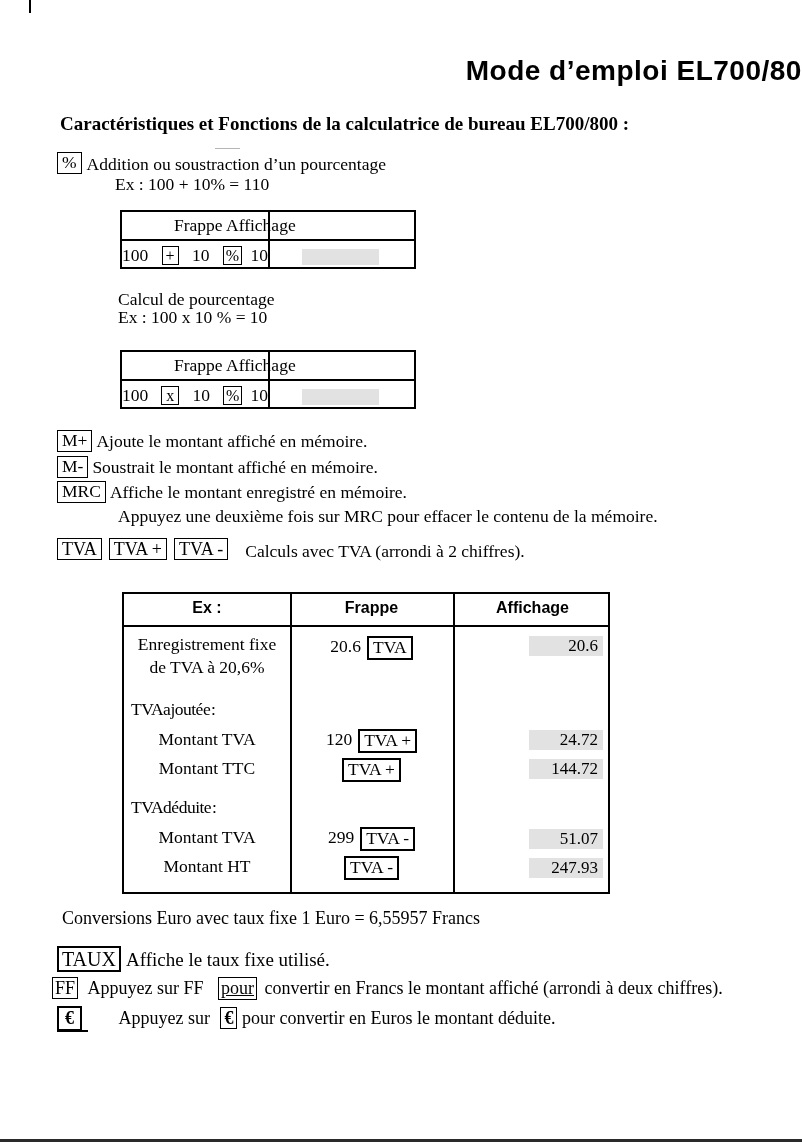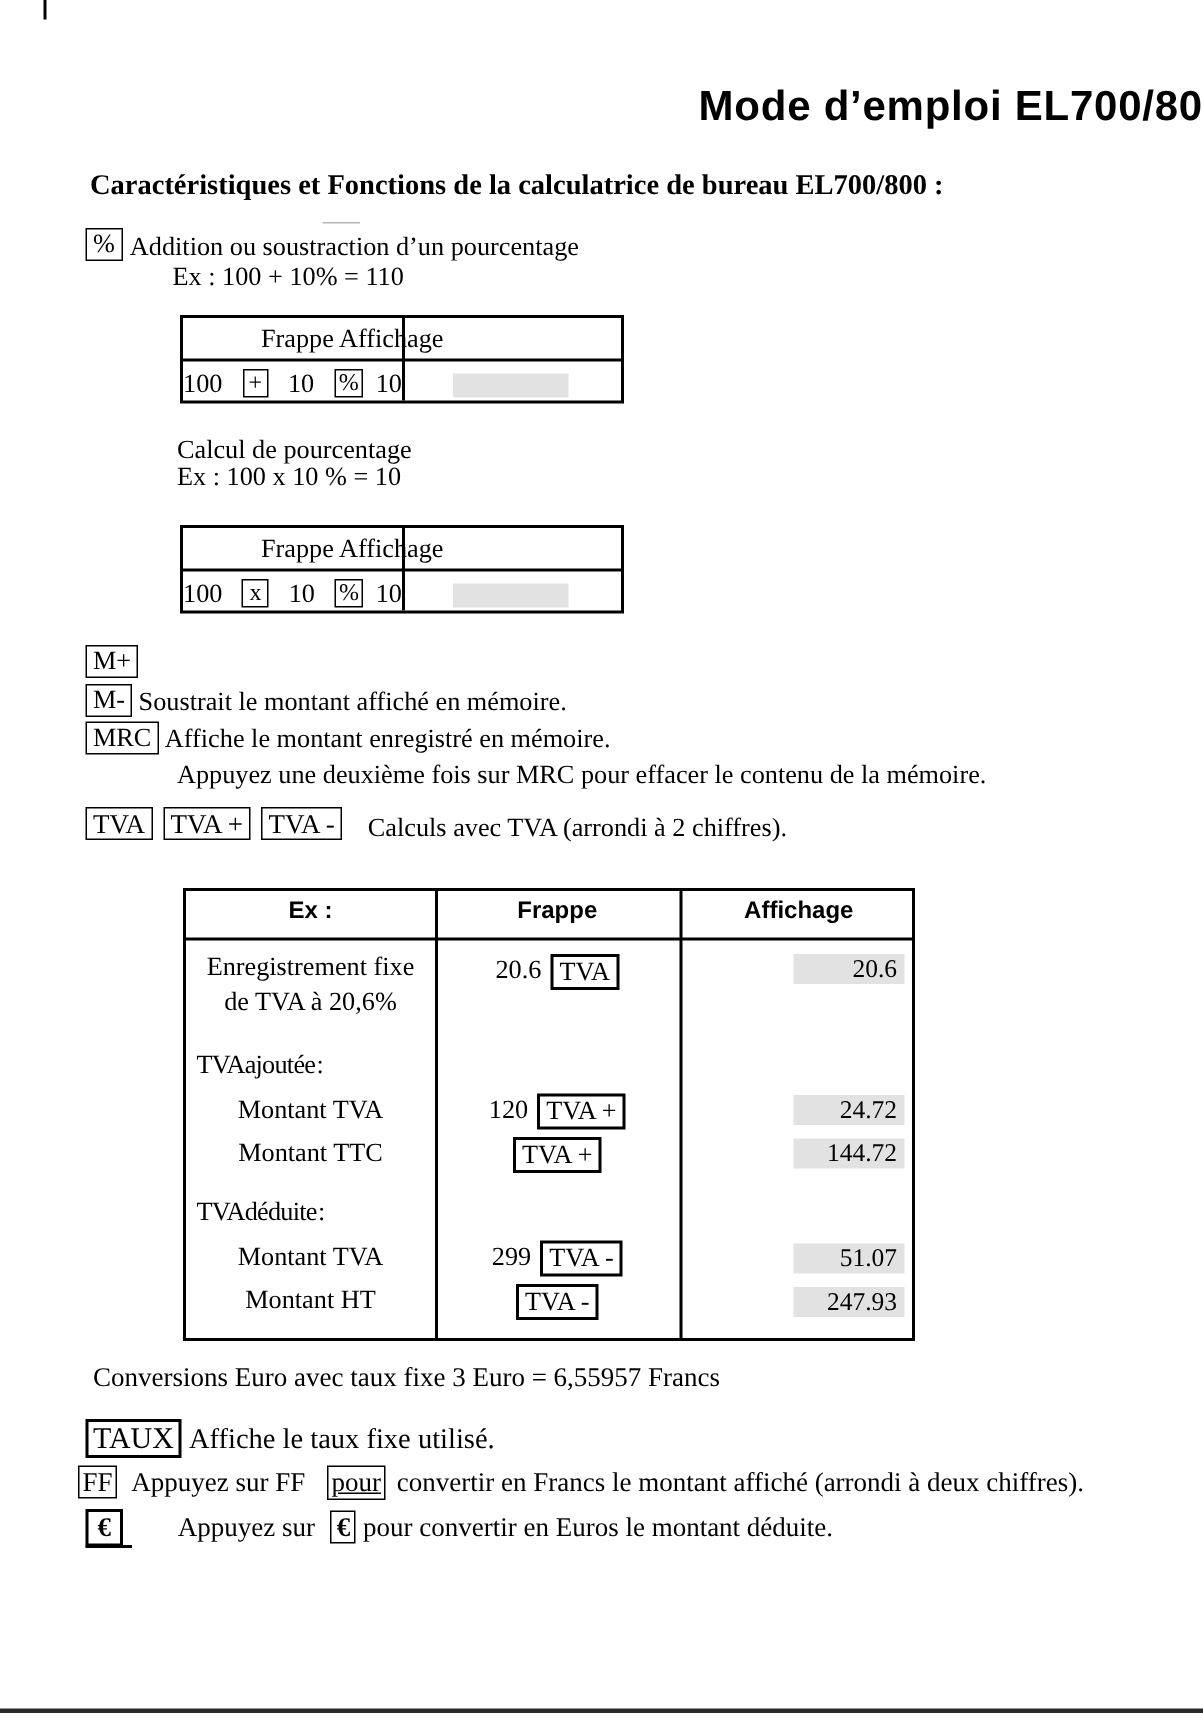--- a/index.html
+++ b/index.html
@@ -110,20 +110,21 @@
       <span class="key thin" style="font-size:16px; padding:0 4px;">x</span>
       <span>10</span>
       <span class="key thin" style="font-size:16px; padding:0 2px;">%</span>
       <span class="tight">10</span>
     </div>
     <div class="gray"></div>
   </div>
 
   <div class="abs defline" style="left:57px; top:430px;">
     <span class="key thin">M+</span>
+    <span style="margin-top:1px;">Ajoute le montant affiché en mémoire.</span>
   </div>
   <div class="abs defline" style="left:57px; top:456px;">
     <span class="key thin">M-</span>
     <span style="margin-top:1px;">Soustrait le montant affiché en mémoire.</span>
   </div>
   <div class="abs defline" style="left:57px; top:481px;">
     <span class="key thin">MRC</span>
     <span style="margin-top:1px;">Affiche le montant enregistré en mémoire.</span>
   </div>
   <div class="abs body-text" style="left:118px; top:506px;">Appuyez une deuxième fois sur MRC pour effacer le contenu de la mémoire.</div>
@@ -185,21 +186,21 @@
 
     <div class="cell c1" style="top:262px;">Montant HT</div>
     <div class="cell c2" style="top:262px;">
       <span class="keyrow">
         <span class="key">TVA -</span>
       </span>
     </div>
     <div class="grayval" style="top:264px;">247.93</div>
   </div>
 
-  <div class="abs body-text" style="left:62px; top:908px; font-size:18px;">Conversions Euro avec taux fixe 3 Euro = 6,55957 Francs</div>
+  <div class="abs body-text" style="left:62px; top:908px; font-size:18px;">Conversions Euro avec taux fixe 1 Euro = 6,55957 Francs</div>
 
   <div class="abs defline" style="left:57px; top:946px; gap:5px;">
     <span class="key" style="font-size:20px; padding:0 3px;">TAUX</span>
     <span style="font-size:19px; margin-top:3px;">Affiche le taux fixe utilisé.</span>
   </div>
 
   <div class="abs euro-line" style="left:52px; top:977px;">
     <span class="key thin" style="font-size:18px; padding:0 2px;">FF</span>
     <span style="margin-left:5px;">Appuyez sur  FF</span>
     <span class="boxed-word" style="margin-left:10px;">pour</span>

